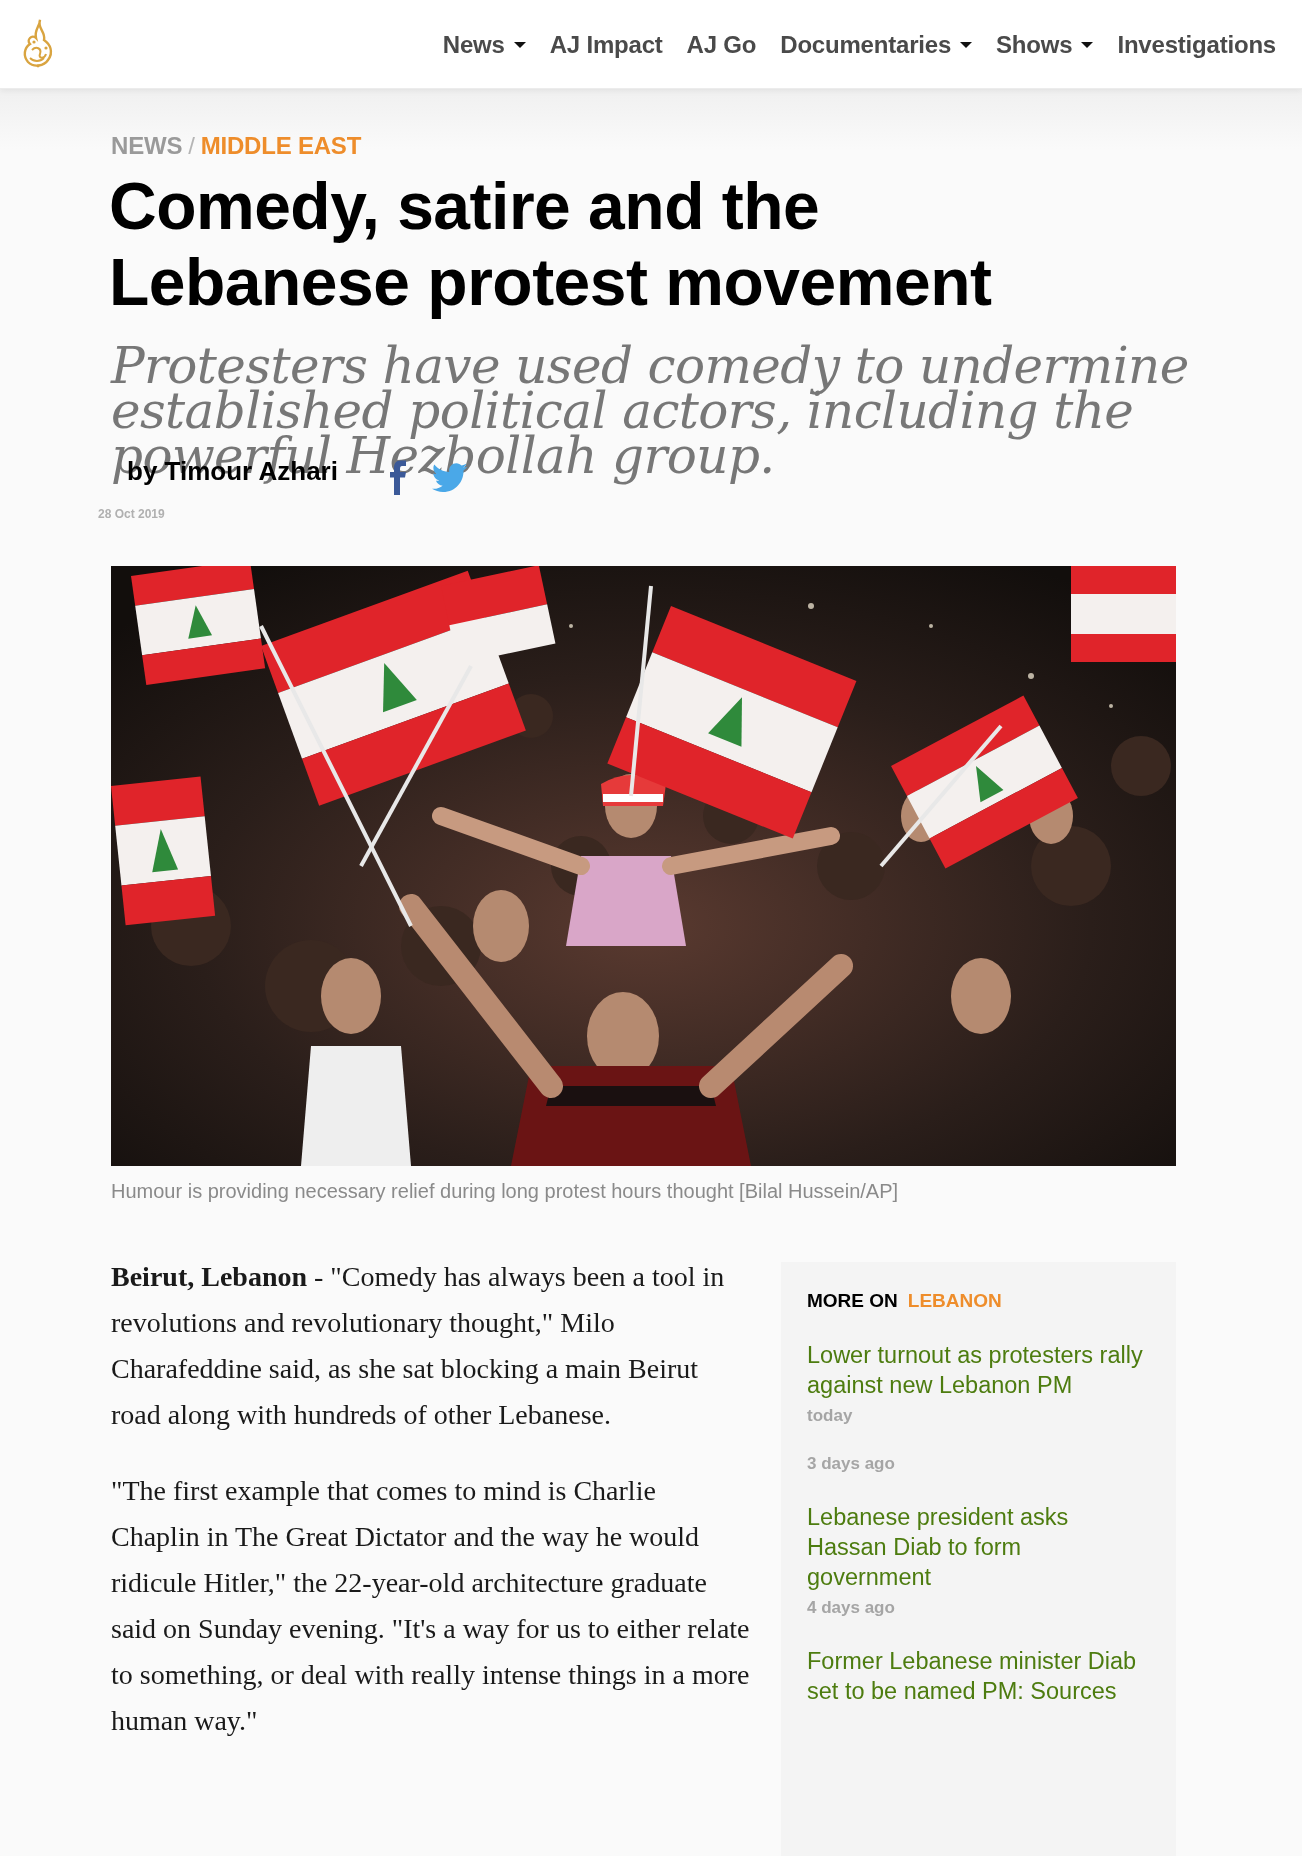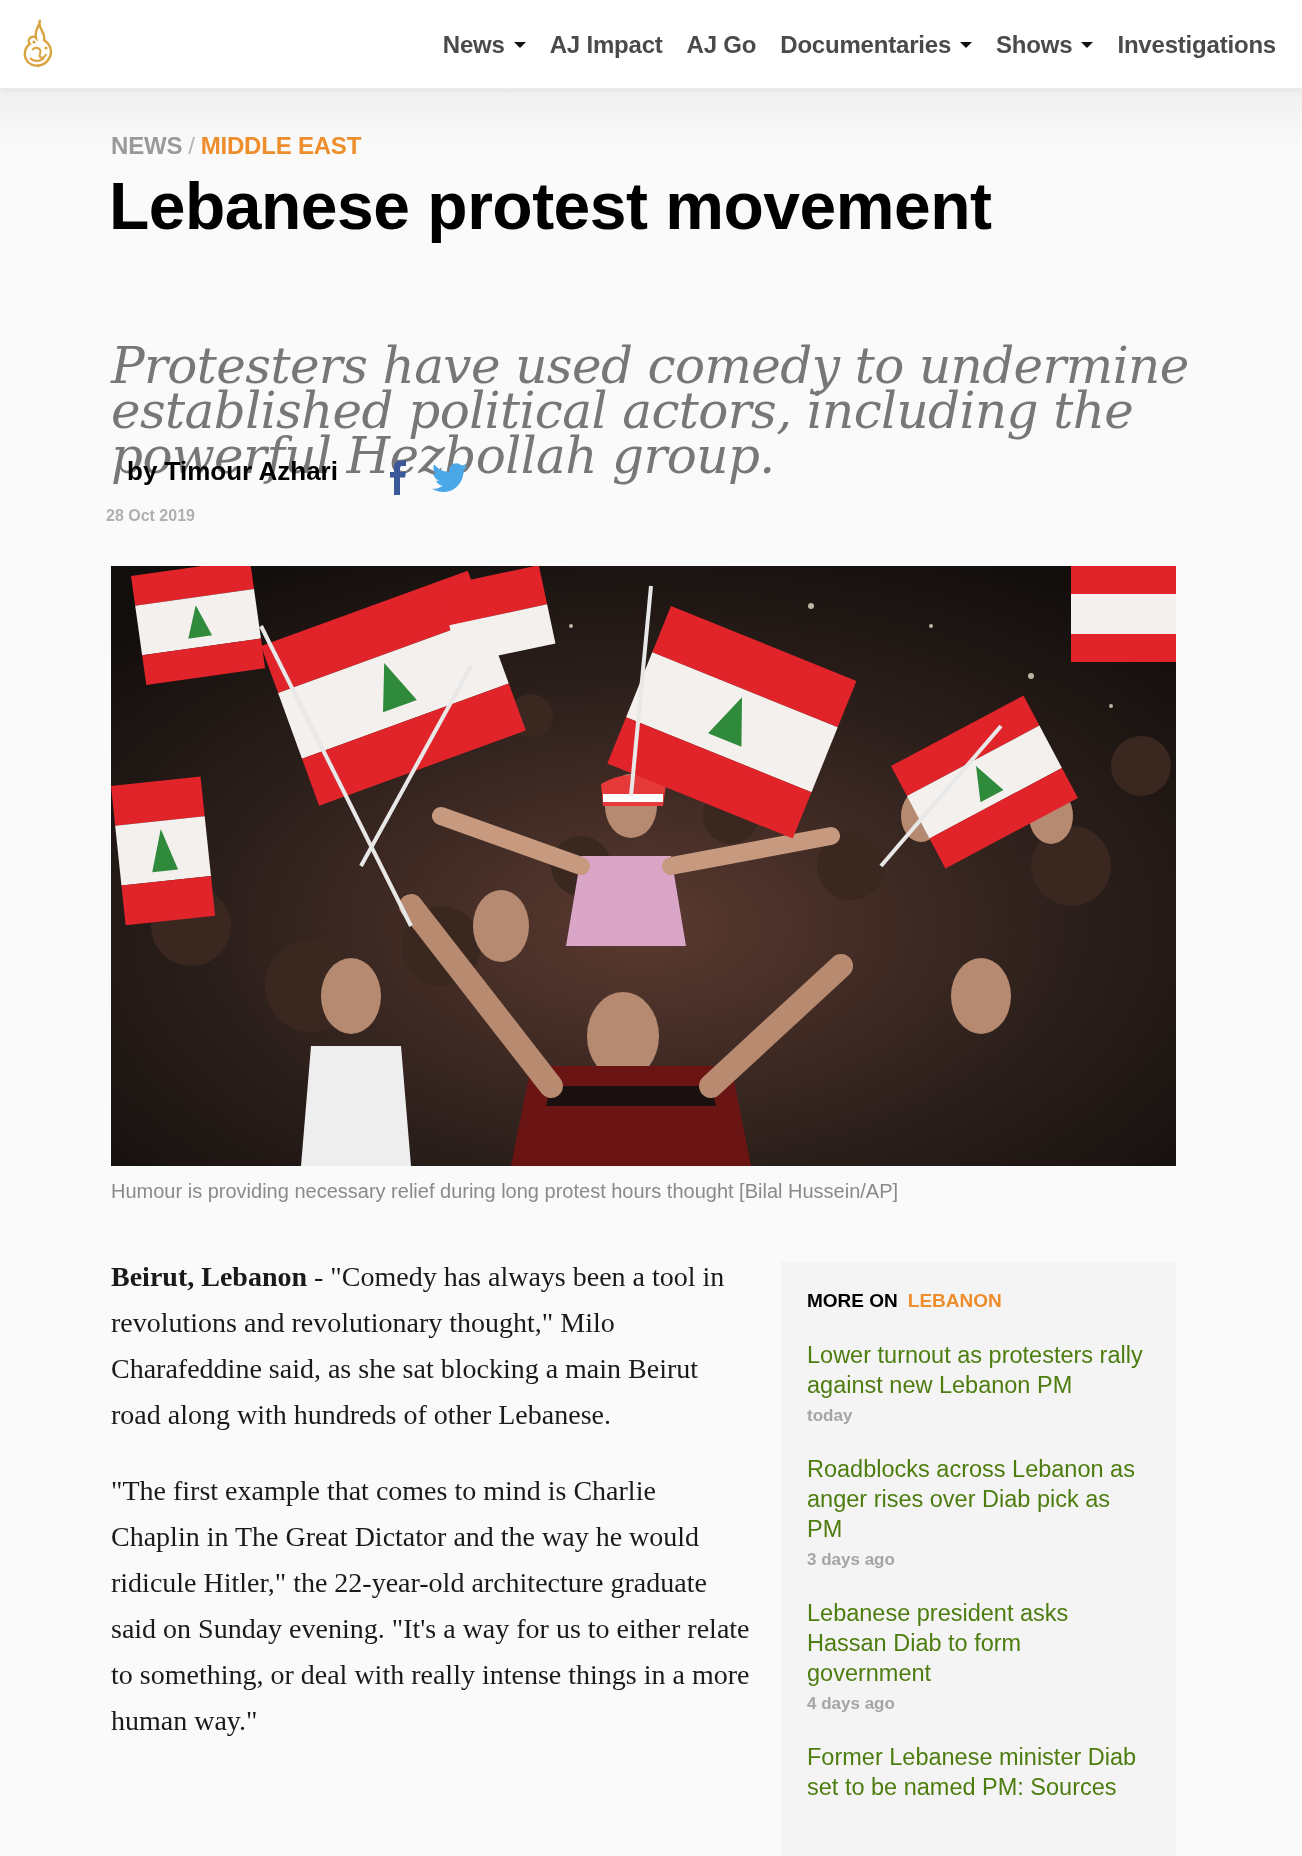--- a/index.html
+++ b/index.html
@@ -64,22 +64,22 @@
     font-size: 26px; color: #000;
   }
   .byline .by { font-weight: bold; margin-left: 16px; }
   .byline .author { font-weight: bold; }
   .share {
     position: absolute; left: 384px; top: 460px; display: flex; align-items: center;
   }
   .share .fb { width: 30px; height: 36px; margin-right: 18px; }
   .share .tw { width: 36px; height: 32px; }
   .date {
-    position: absolute; left: 106px; top: 507px;
-    font-size: 16px; font-weight: bold; color: #b0b0b0;
+    position: absolute; left: 98px; top: 507px;
+    font-size: 12px; font-weight: bold; color: #b0b0b0;
   }
   .hero {
     position: absolute; left: 111px; top: 566px; width: 1065px; height: 600px;
     overflow: hidden; background: #1a1512;
   }
   .hero svg { display: block; }
   .caption {
     position: absolute; left: 111px; top: 1180px;
     font-size: 20px; color: #8a8a8a;
   }
@@ -141,20 +141,21 @@
     </div>
   </nav>
 </div>
 <div class="top-fade"></div>
 
 <div class="breadcrumb">
   <span class="crumb-news">NEWS</span><span class="crumb-sep">/</span><span class="crumb-section">MIDDLE EAST</span>
 </div>
 
 <h1 class="title">
+  <div>Comedy, satire and the</div>
   <div>Lebanese protest movement</div>
 </h1>
 
 <div class="subtitle">Protesters have used comedy to undermine established political actors, including the powerful Hezbollah group.</div>
 
 <div class="byline">
   <span class="by">by</span>
   <span class="author">Timour Azhari</span>
 </div>
 <div class="share">
@@ -286,21 +287,20 @@
 
 <aside class="sidebar">
   <div class="sidebar-head">
     <span class="more">MORE ON</span><span class="topic">LEBANON</span>
   </div>
   <div class="story">
     <div class="story-title">Lower turnout as protesters rally against new Lebanon PM</div>
     <div class="story-time">today</div>
   </div>
   <div class="story">
-    <div class="story-title">Roadblocks across Lebanon as anger rises over Diab pick as PM</div>
     <div class="story-time">3 days ago</div>
   </div>
   <div class="story">
     <div class="story-title">Lebanese president asks Hassan Diab to form government</div>
     <div class="story-time">4 days ago</div>
   </div>
   <div class="story">
     <div class="story-title">Former Lebanese minister Diab set to be named PM: Sources</div>
   </div>
 </aside>

